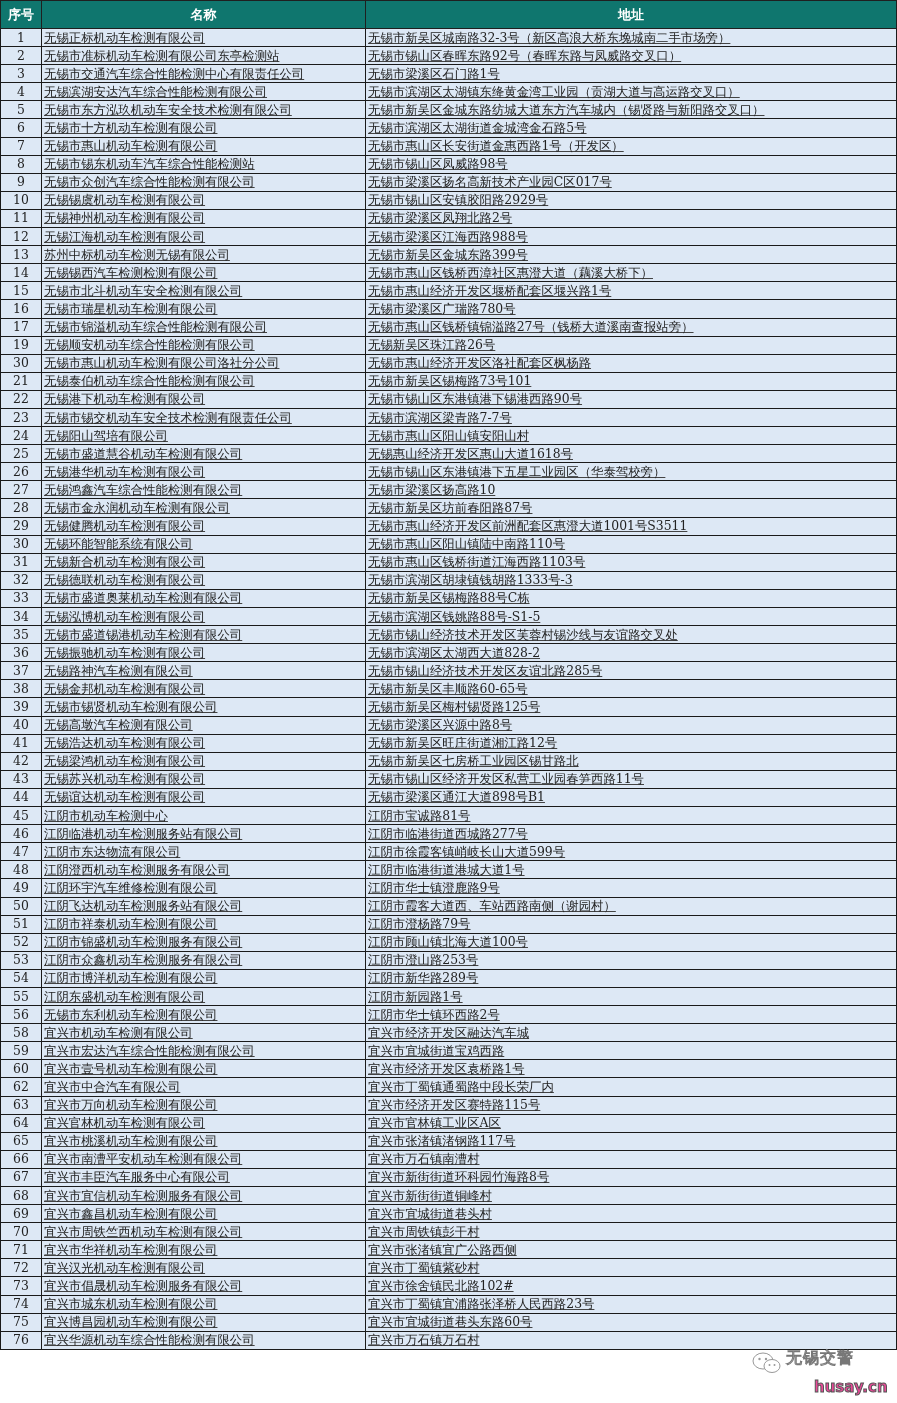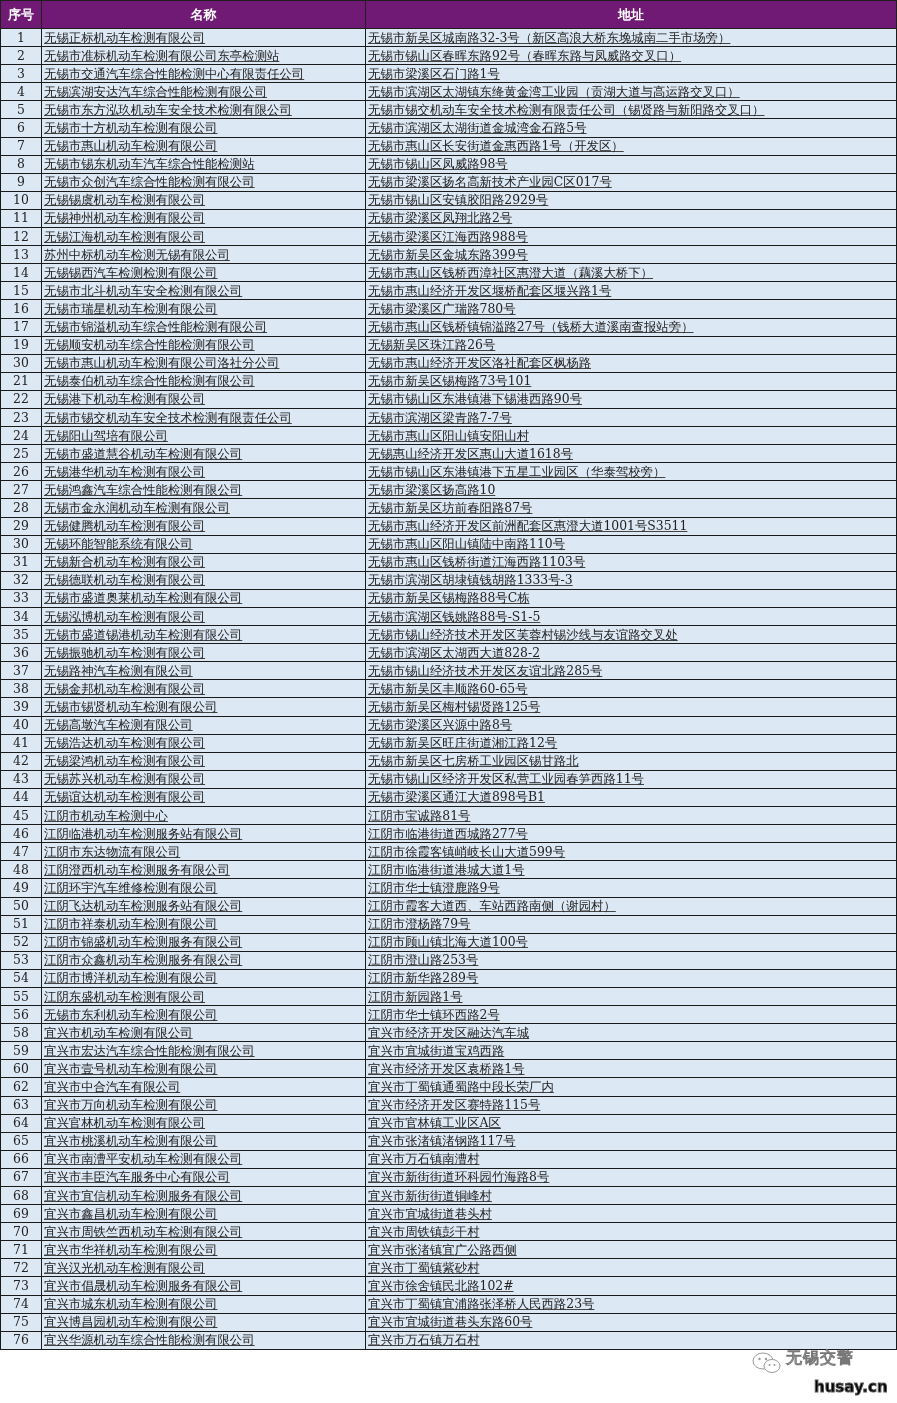--- a/index.html
+++ b/index.html
@@ -2,33 +2,33 @@
 <html><head>
 <meta charset="utf-8">
 <style>
   html, body { margin: 0; padding: 0; background: #ffffff; }
   body { width: 897px; height: 1403px; position: relative; overflow: hidden; font-family: "DejaVu Serif", "Liberation Serif", serif; }
   table.list { border-collapse: collapse; width: 896px; table-layout: fixed; position: absolute; left: 0; top: 0; }
   table.list col.c-no { width: 41px; }
   table.list col.c-name { width: 324px; }
   table.list col.c-addr { width: 531px; }
   table.list th {
-    background: #701a75; color: #ffffff; font-family: "DejaVu Sans", "Liberation Sans", sans-serif;
+    background: #0f766e; color: #ffffff; font-family: "DejaVu Sans", "Liberation Sans", sans-serif;
     font-weight: bold; font-size: 13px; height: 27px; padding: 0; border: 1px solid #1f1f1f; text-align: center;
   }
   table.list td {
     background: #dde8f5; color: #222; font-size: 12.4px; height: 17.1px; line-height: 16px; padding: 0 0 0 2px;
     border: 1px solid #1a1a1a; white-space: nowrap; overflow: hidden; text-decoration: underline; text-decoration-color: #444;
   }
   table.list td.no { text-align: center; padding: 0; text-decoration: none; }
   .watermark { position: absolute; left: 752px; top: 1348px; width: 142px; height: 52px; pointer-events: none; }
   .wm-icon { position: absolute; left: 0; top: 4px; width: 30px; height: 22px; }
   .wm-title { position: absolute; left: 34px; top: 0; font-family: "DejaVu Sans", sans-serif; font-size: 16px; color: #fff;
     -webkit-text-stroke: 1px #777; letter-spacing: 1px; }
-  .wm-url { position: absolute; left: 62px; top: 30px; font-family: "DejaVu Sans", sans-serif; font-weight: bold; font-size: 15px; color: #000000;
+  .wm-url { position: absolute; left: 62px; top: 30px; font-family: "DejaVu Sans", sans-serif; font-weight: bold; font-size: 15px; color: #ec4899;
     -webkit-text-stroke: 1px #555; }
 </style>
 </head>
 <body>
 
 <table class="list">
   <colgroup>
       <col class="c-no">
       <col class="c-name">
       <col class="c-addr">
@@ -57,21 +57,21 @@
         <td>无锡市梁溪区石门路1号</td>
       </tr>
       <tr>
         <td class="no">4</td>
         <td>无锡滨湖安达汽车综合性能检测有限公司</td>
         <td>无锡市滨湖区太湖镇东绛黄金湾工业园（贡湖大道与高运路交叉口）</td>
       </tr>
       <tr>
         <td class="no">5</td>
         <td>无锡市东方泓玖机动车安全技术检测有限公司</td>
-        <td>无锡市锡交机动车安全技术检测有限责任公司（锡贤路与新阳路交叉口）</td>
+        <td>无锡市新吴区金城东路纺城大道东方汽车城内（锡贤路与新阳路交叉口）</td>
       </tr>
       <tr>
         <td class="no">6</td>
         <td>无锡市十方机动车检测有限公司</td>
         <td>无锡市滨湖区太湖街道金城湾金石路5号</td>
       </tr>
       <tr>
         <td class="no">7</td>
         <td>无锡市惠山机动车检测有限公司</td>
         <td>无锡市惠山区长安街道金惠西路1号（开发区）</td>

